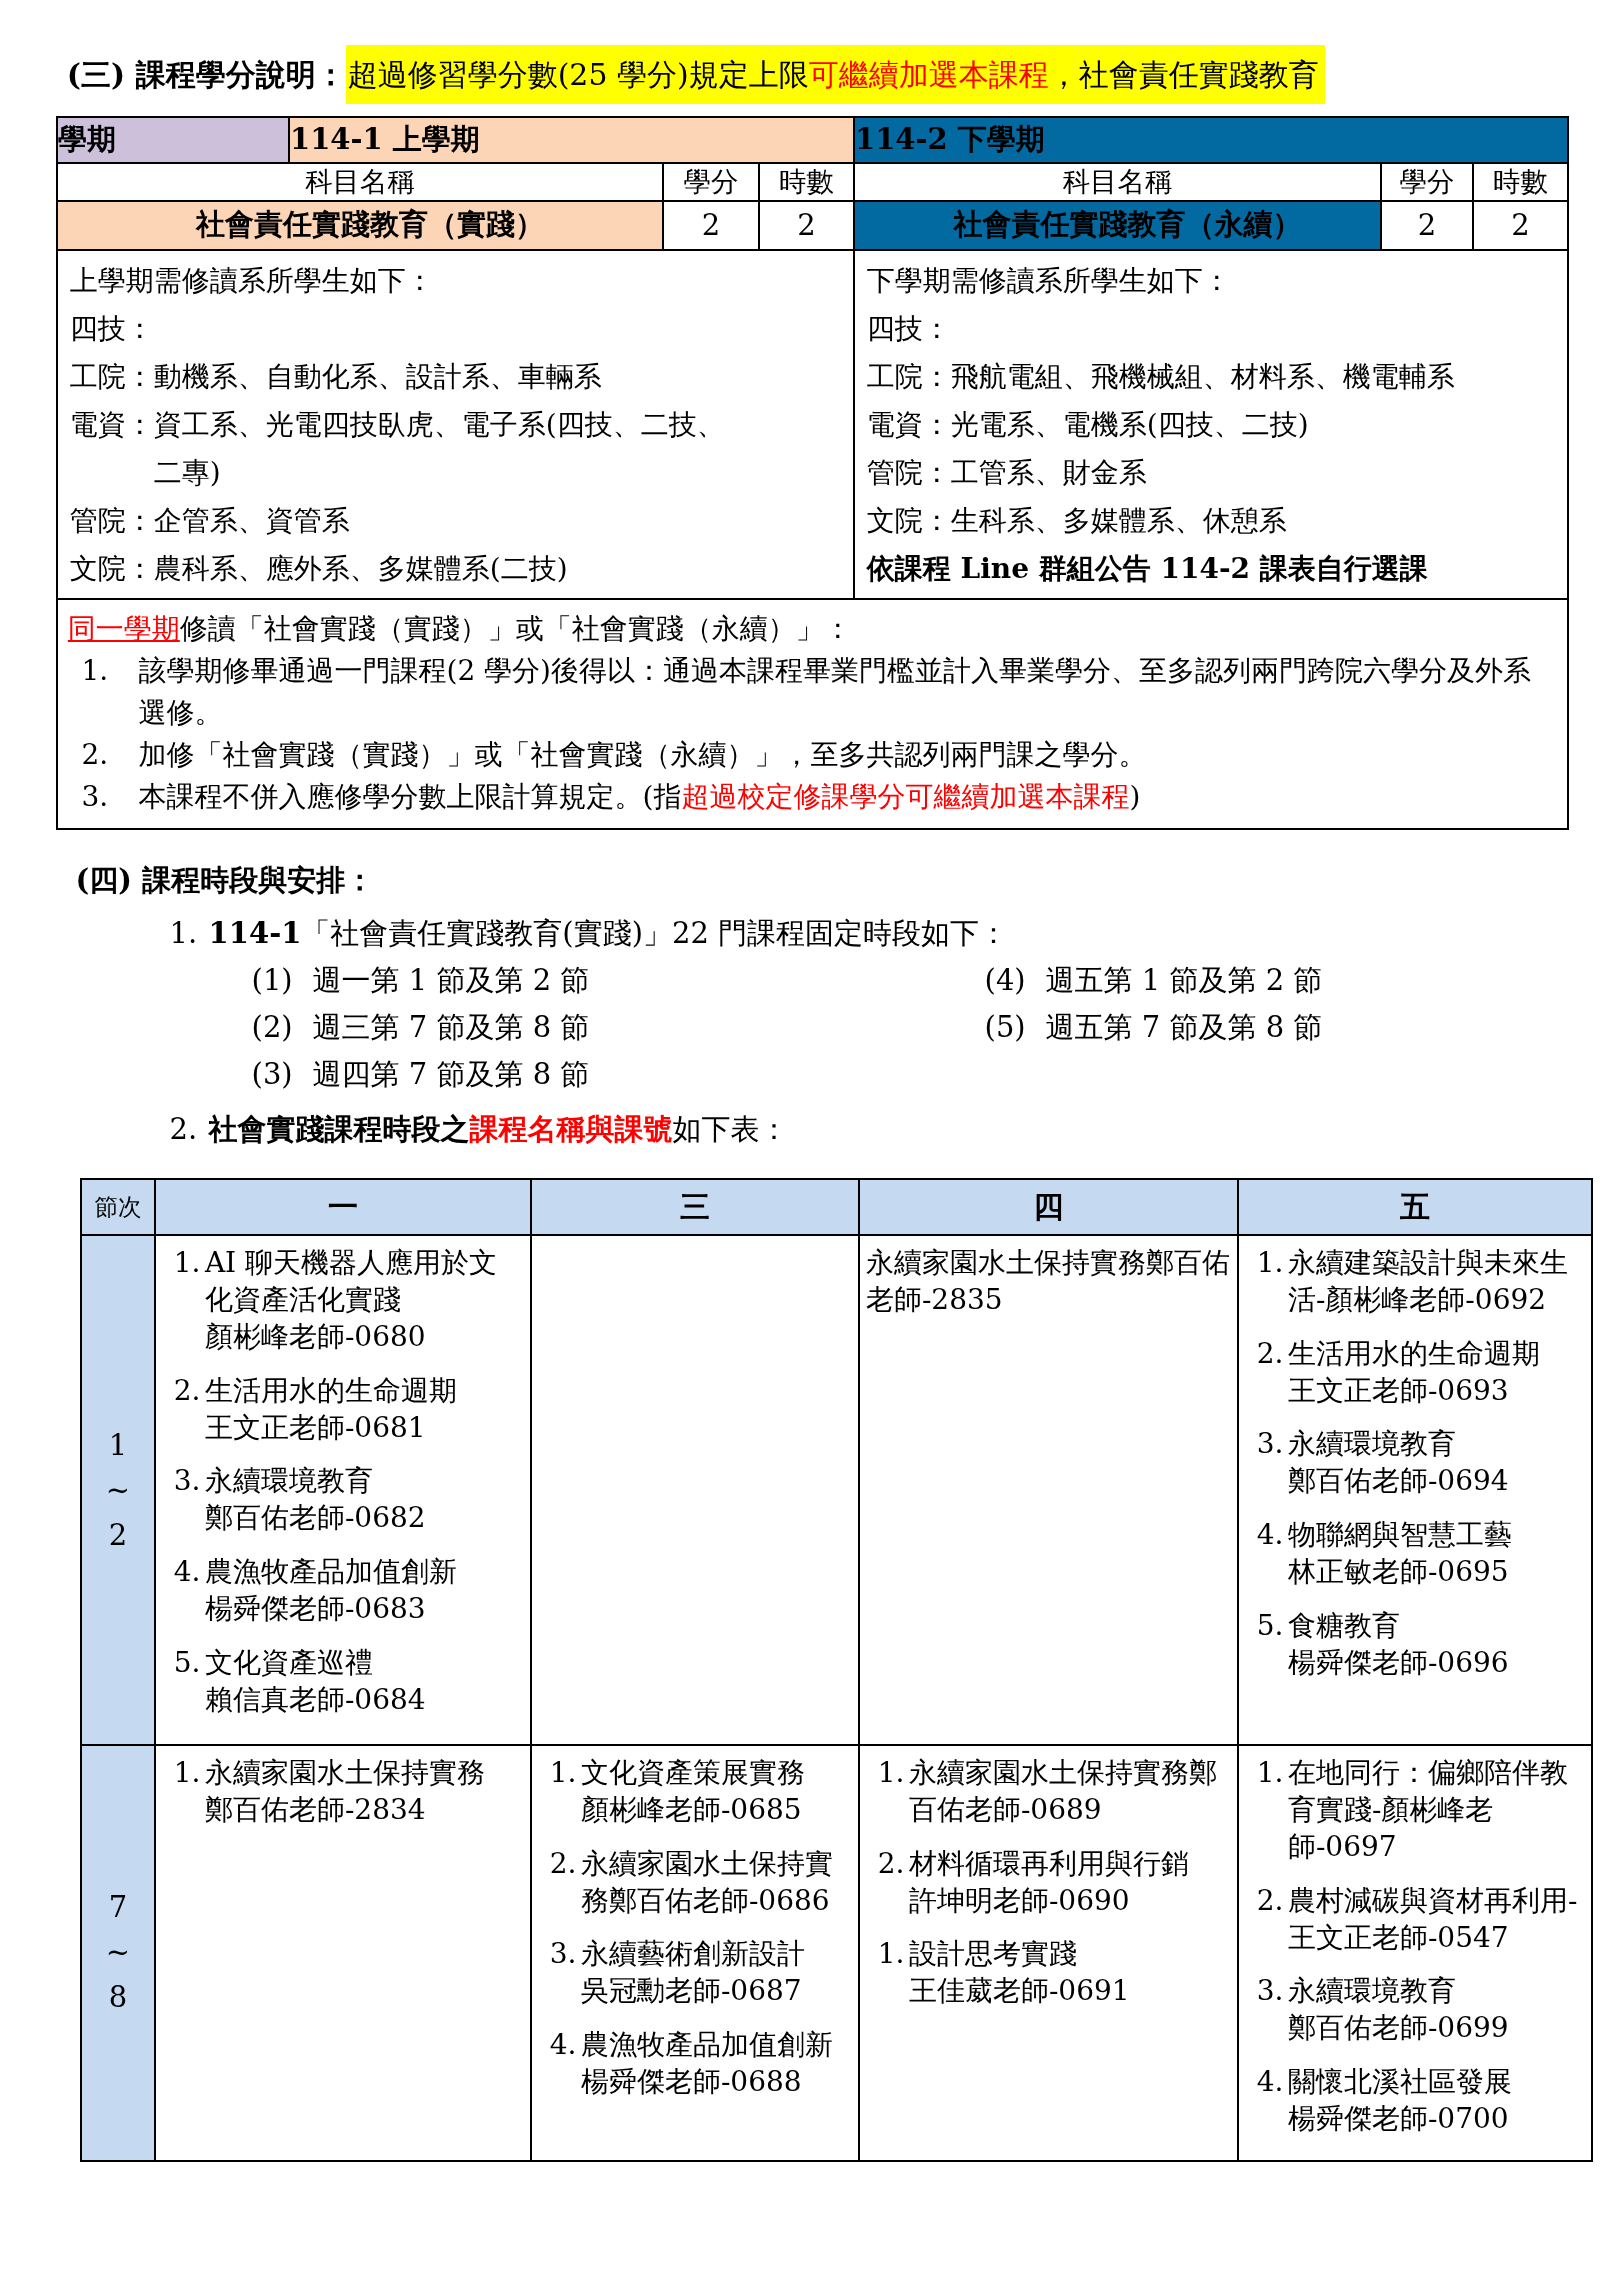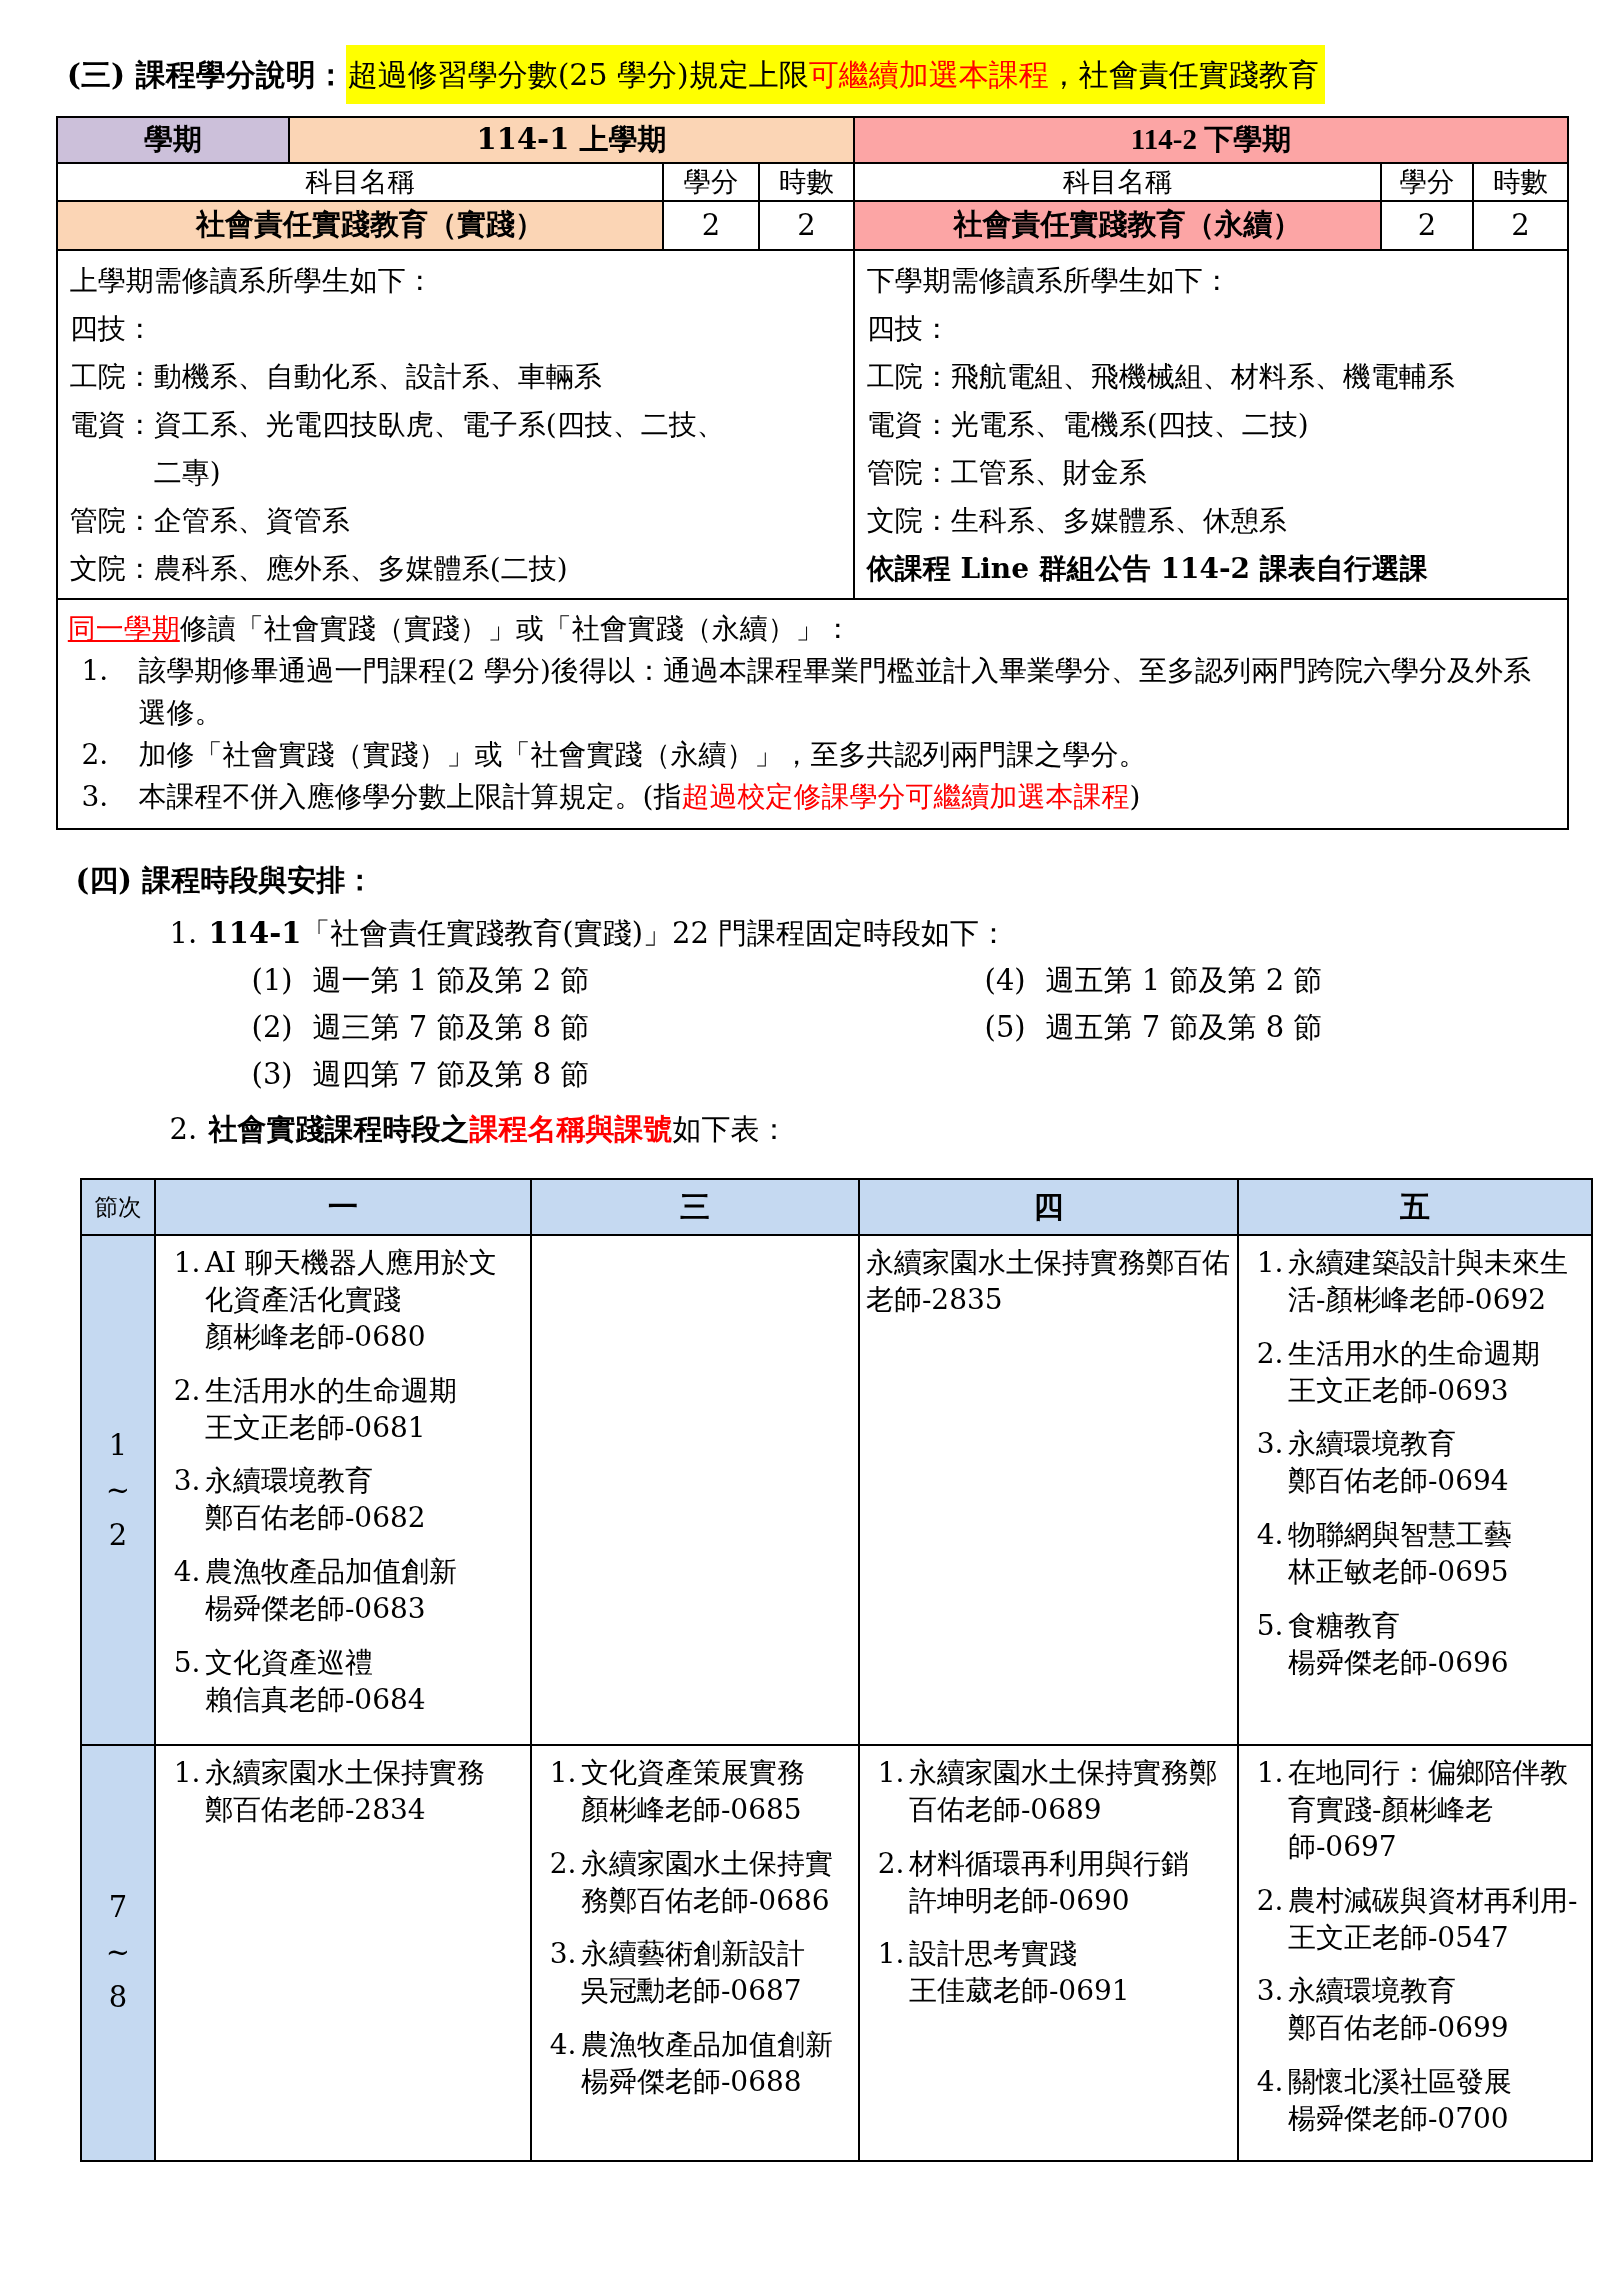--- a/index.html
+++ b/index.html
@@ -15,24 +15,24 @@
   .title-line{font-size:30px;line-height:55px;white-space:nowrap;margin-left:10.8px;}
   .title-prefix{font-weight:bold;}
   .hl{background:#FFFF00;padding:11.8px 5.9px 11.8px 2px;}
   .u-red{color:#FF0000;text-decoration:underline;}
   
   table{border-collapse:collapse;table-layout:fixed;width:1512px;}
   td,th{border:2px solid #000;box-sizing:border-box;padding:0;}
   table.t1{border:2.9px solid #000;margin-top:13.7px;}
   table.t2{border:2.9px solid #000;margin-top:25.5px;margin-left:24px;}
   
-  .rA td{height:46px;font-size:29px;font-weight:bold;text-align:center;}
+  .rA td{height:46px;font-size:29px;font-weight:bold;text-align:left;}
   .bg-purple{background:#CCC0DA;}
   .bg-peach{background:#FBD5B5;}
-  .bg-cyan{background:#fca5a5;font-family:Liberation Serif, serif;}
+  .bg-cyan{background:#0369a1;}
   .rB td{height:29px;font-size:27.4px;text-align:center;}
   .rC td{height:49px;font-size:29px;text-align:center;}
   .rC .course{font-weight:bold;padding-left:20px;}
   .rD td{vertical-align:top;padding:5.9px 11.8px;}
   .pre{white-space:pre-line;font-size:28px;line-height:48px;}
   .rD .bold-line{font-size:28px;line-height:48px;font-weight:bold;}
   .rE td{padding:7.8px 9.8px 9.8px 9.8px;margin-left:10px;}
   .note-intro{font-size:28px;line-height:42px;}
   .note-item{display:flex;font-size:28px;line-height:42px;}
   .note-n{flex:none;width:57px;padding-left:13.7px;}

